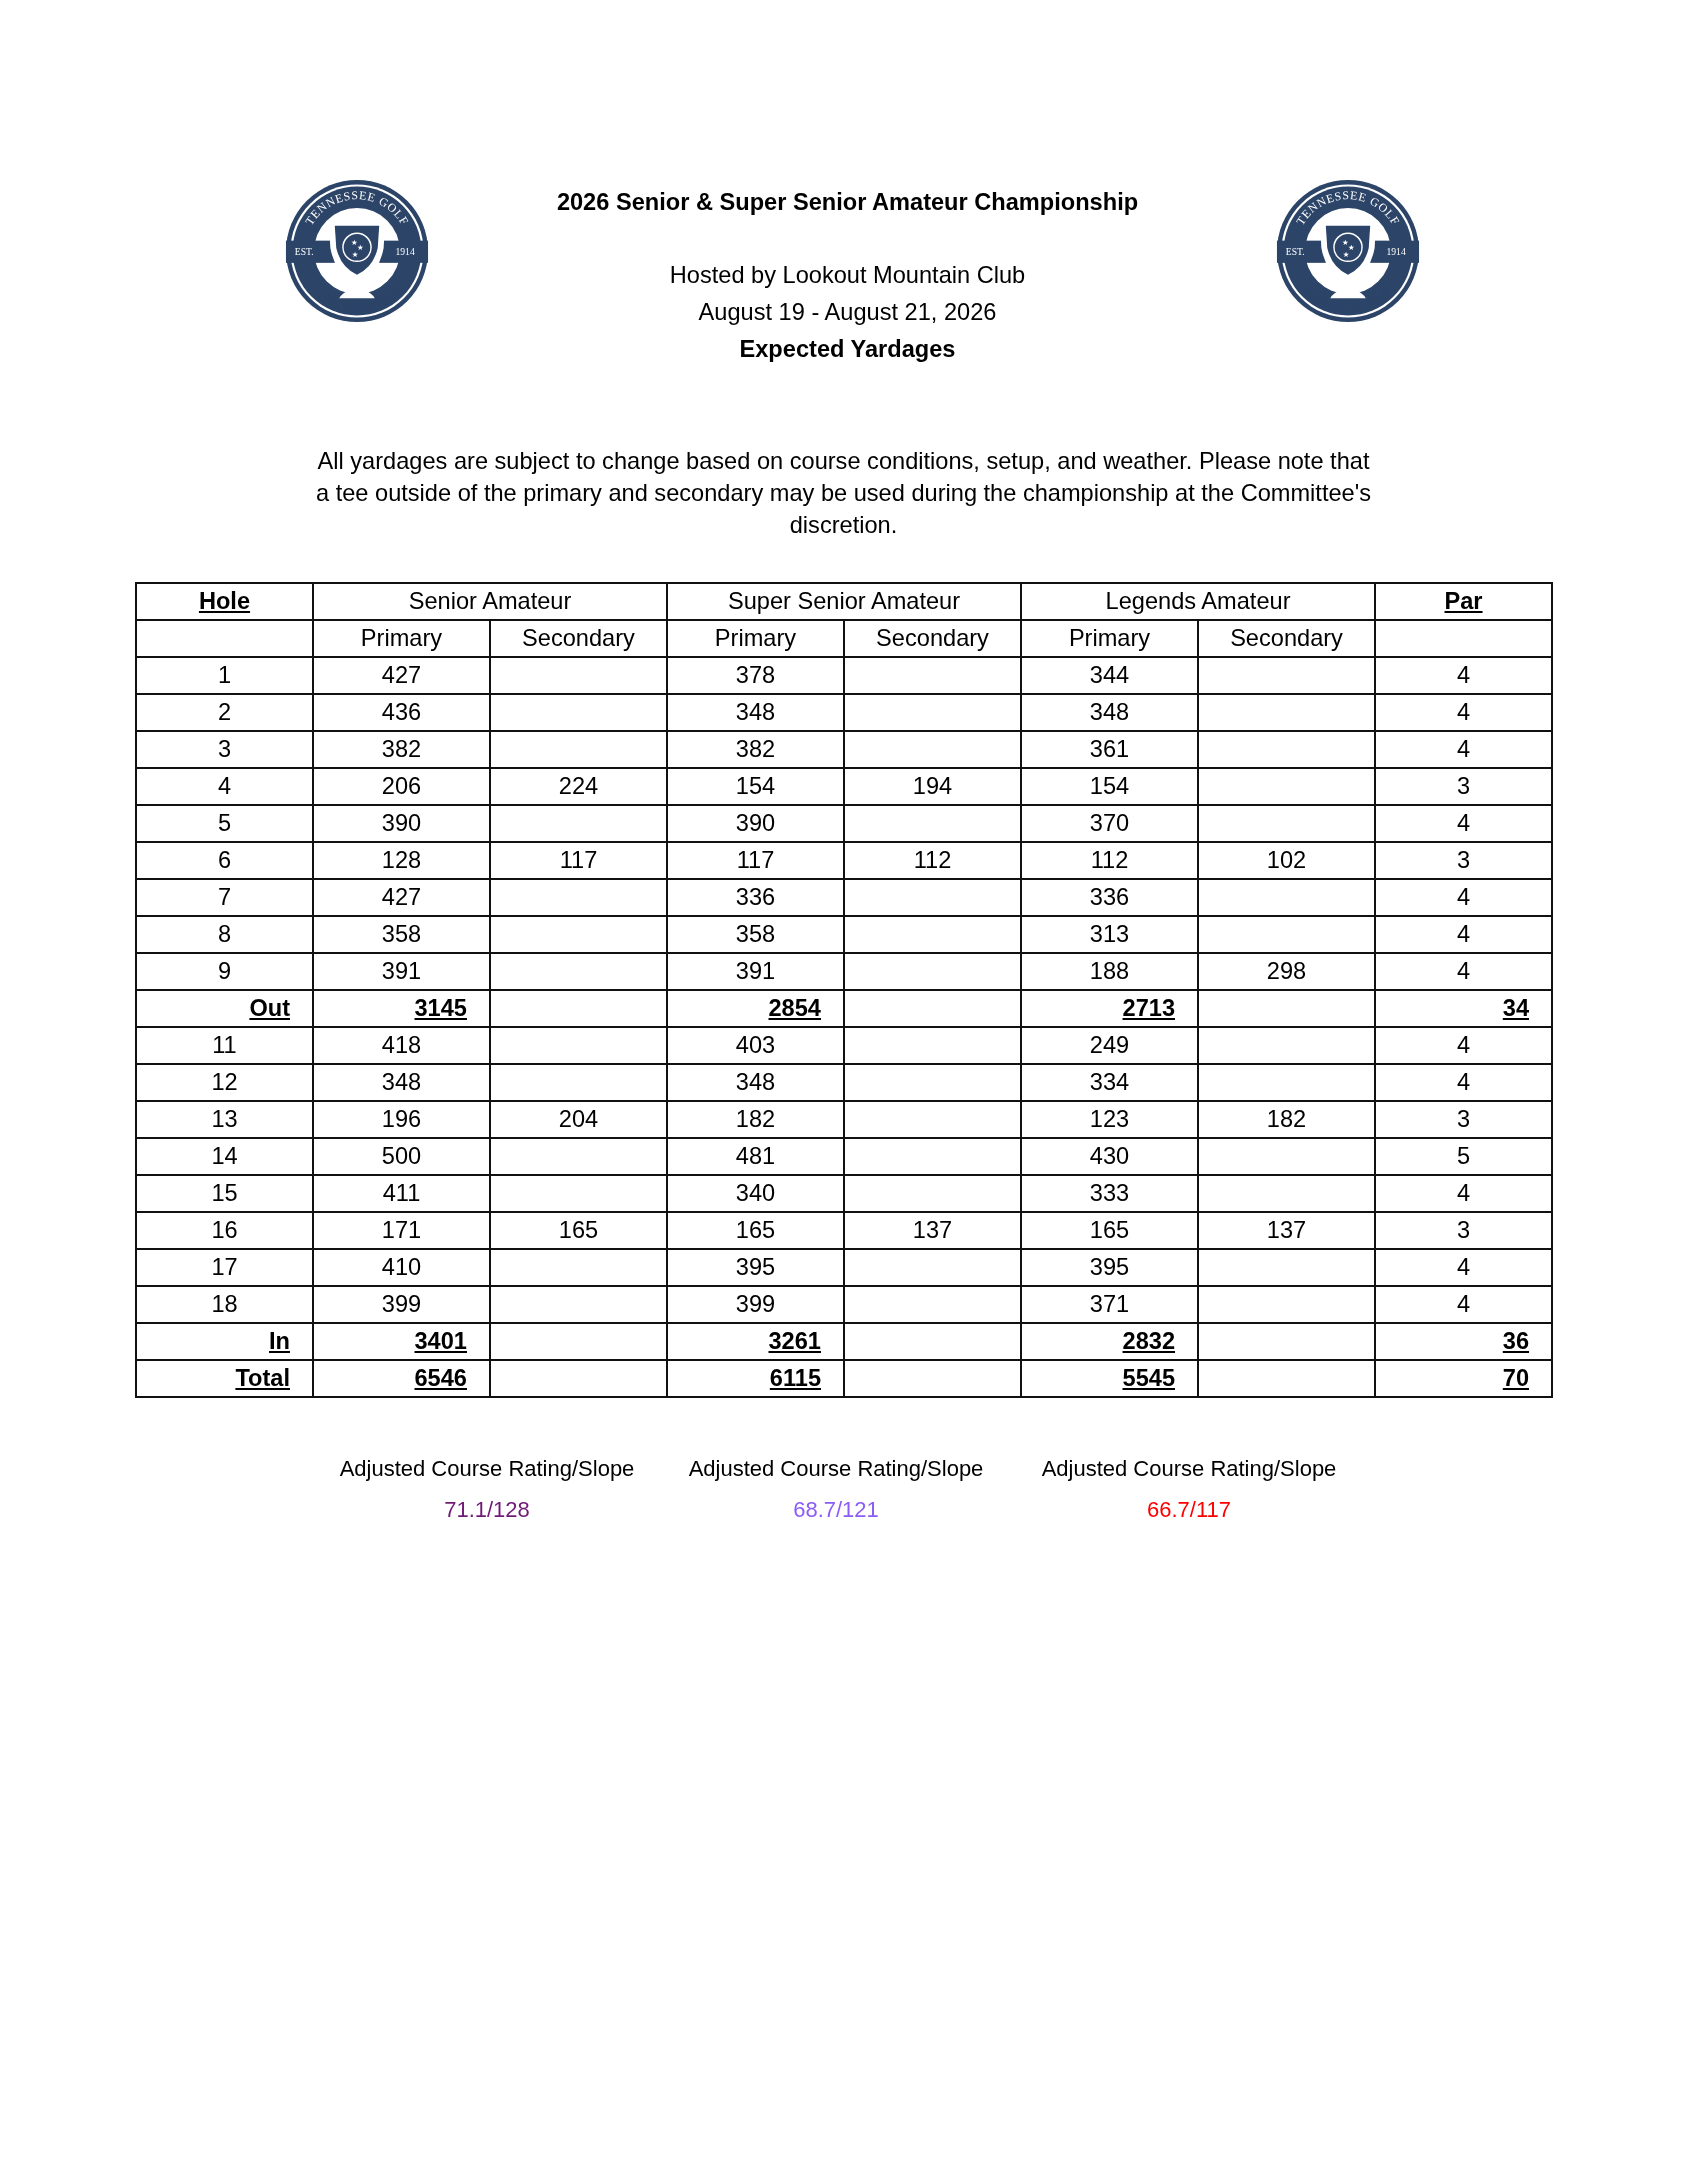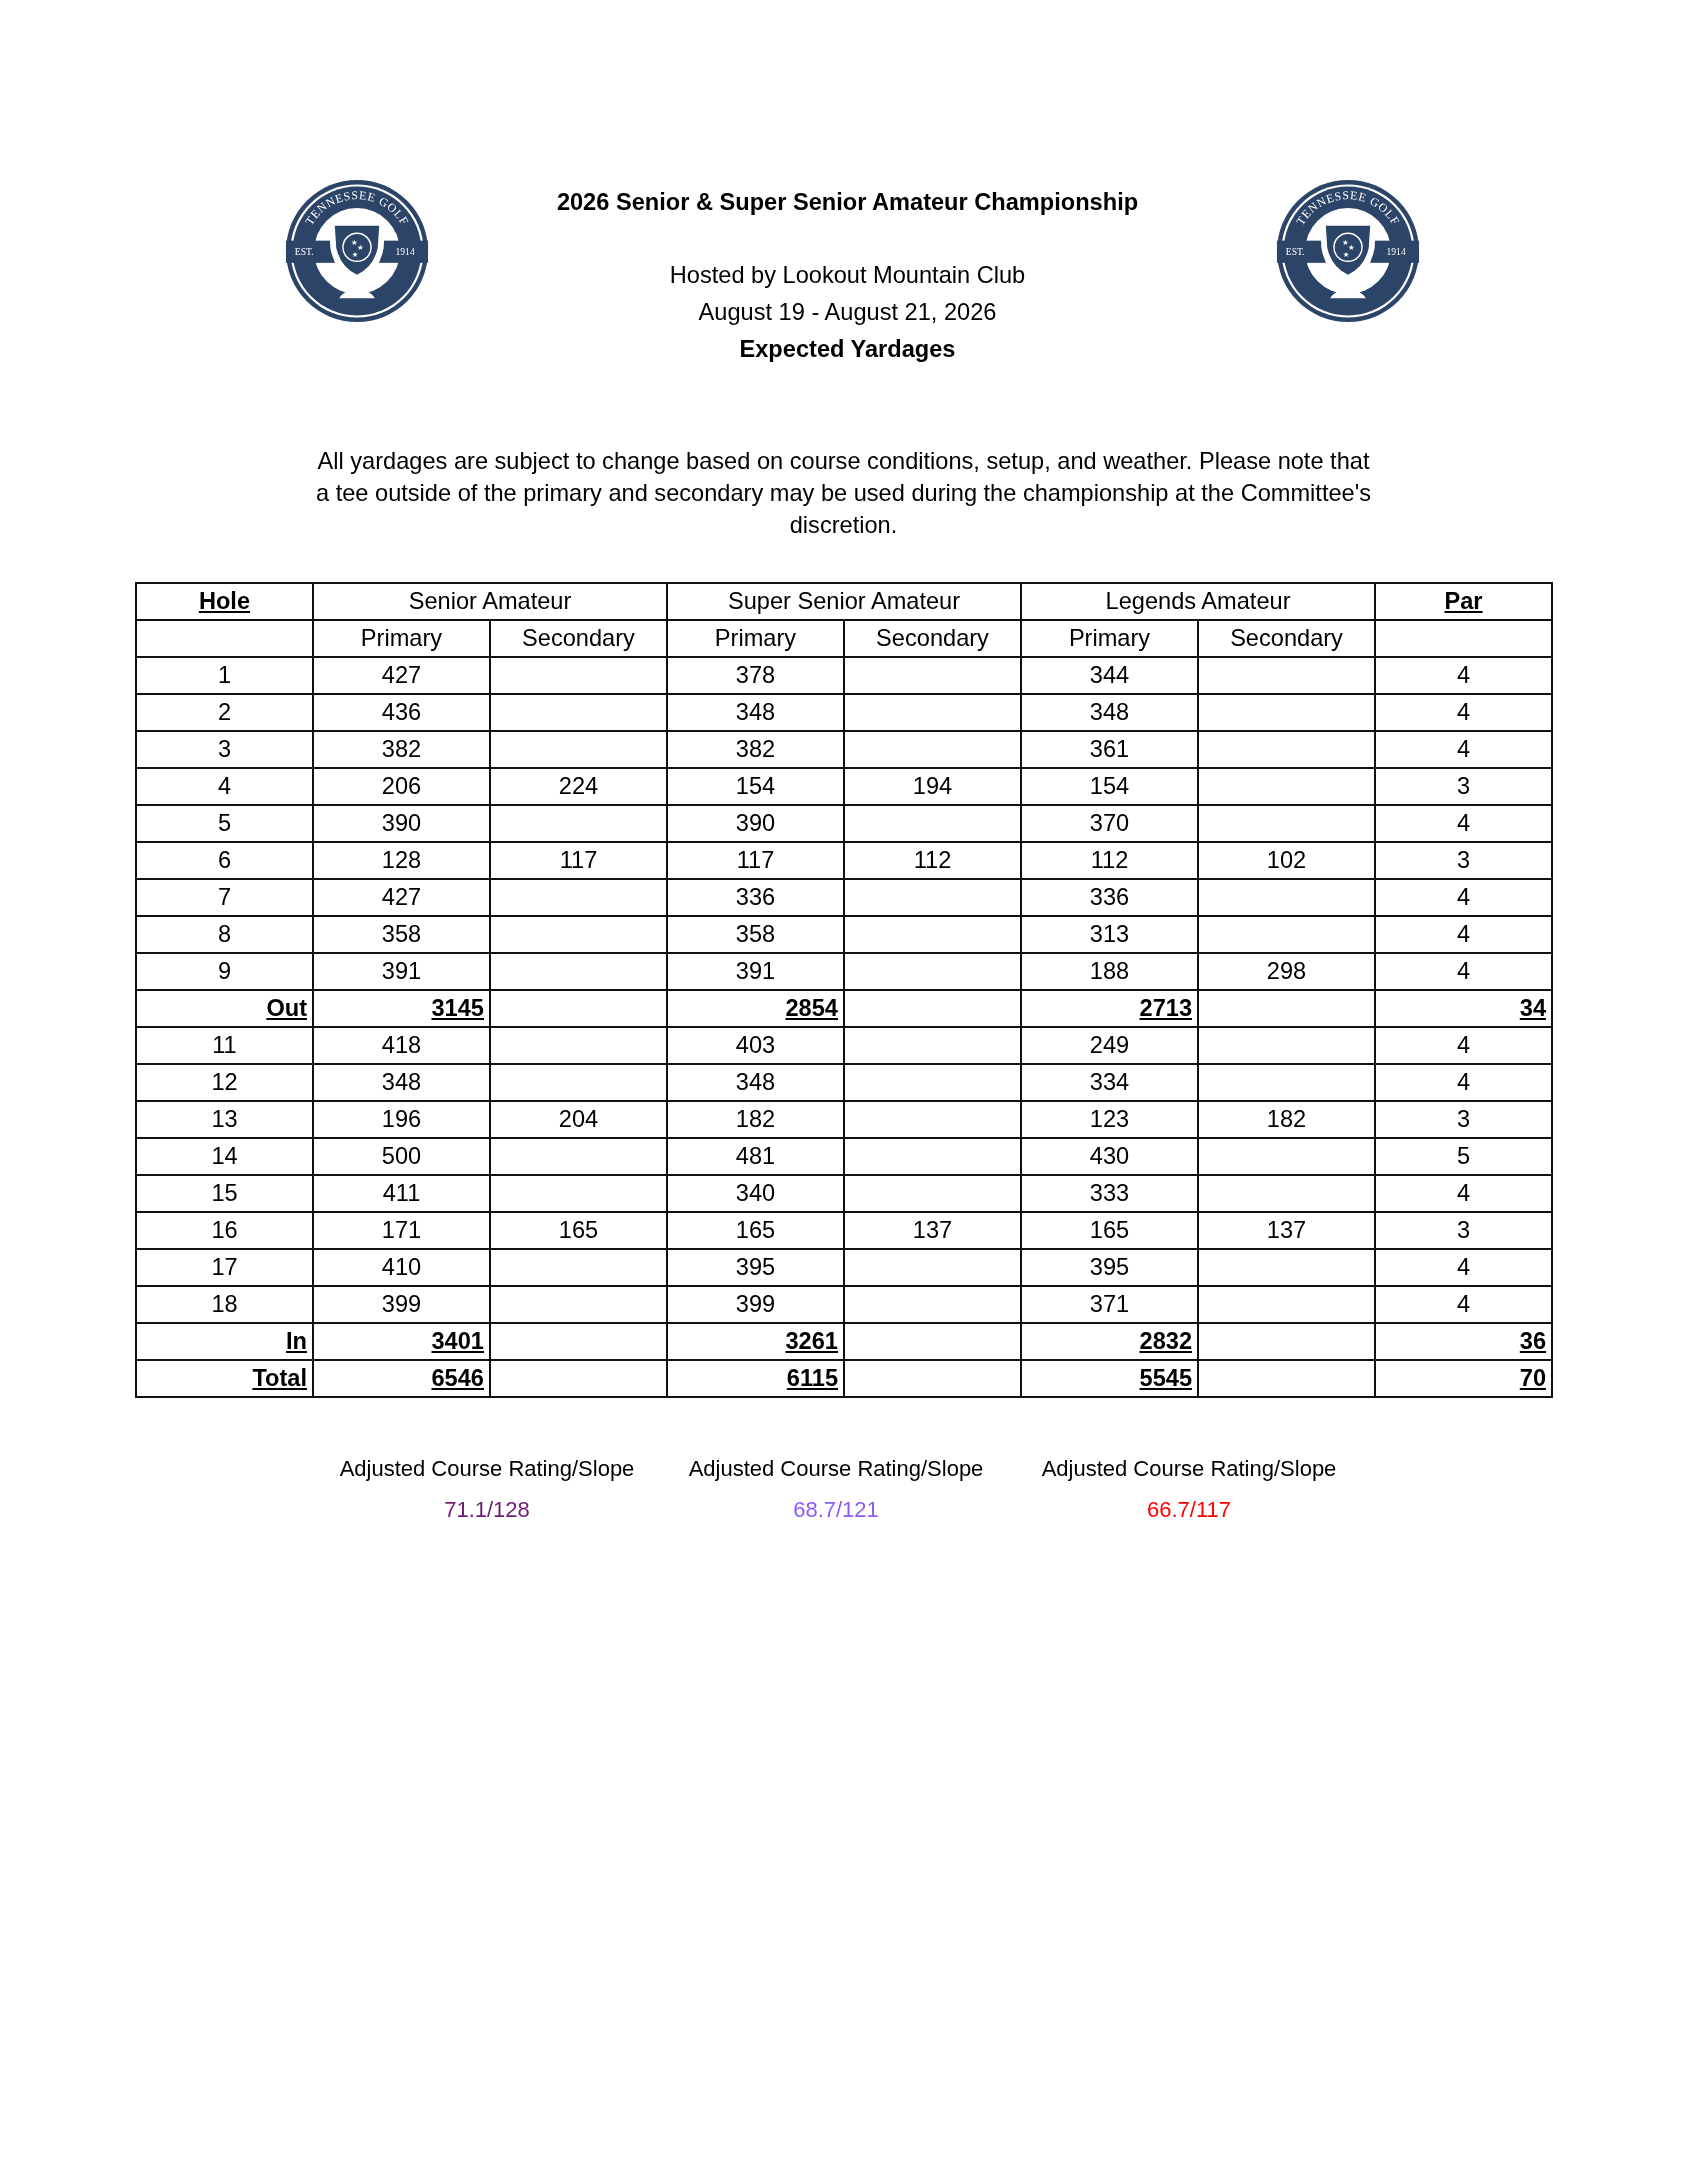--- a/index.html
+++ b/index.html
@@ -27,21 +27,21 @@
     font-size: 23.6px;
     margin-top: 28px;
   }
   table.yardage td {
     border: 2.1px solid #111;
     height: 37px; padding: 0 5px;
     text-align: center; vertical-align: middle;
     white-space: nowrap; overflow: hidden;
   }
   table.yardage td.bold-u { font-weight: bold; text-decoration: underline; }
-  table.yardage td.right { text-align: right; padding-right: 5px; }
+  table.yardage td.right { text-align: right; padding-right: 22px; }
   table.yardage col.c { width: 177px; }
 
   .ratings {
     position: absolute; top: 1456px; left: 0; width: 1687px;
   }
   .rating {
     position: absolute; width: 354px; text-align: center;
   }
   .rating .lbl { font-size: 22px; display: block; }
   .rating .val { font-size: 22px; display: block; margin-top: 15px; }

